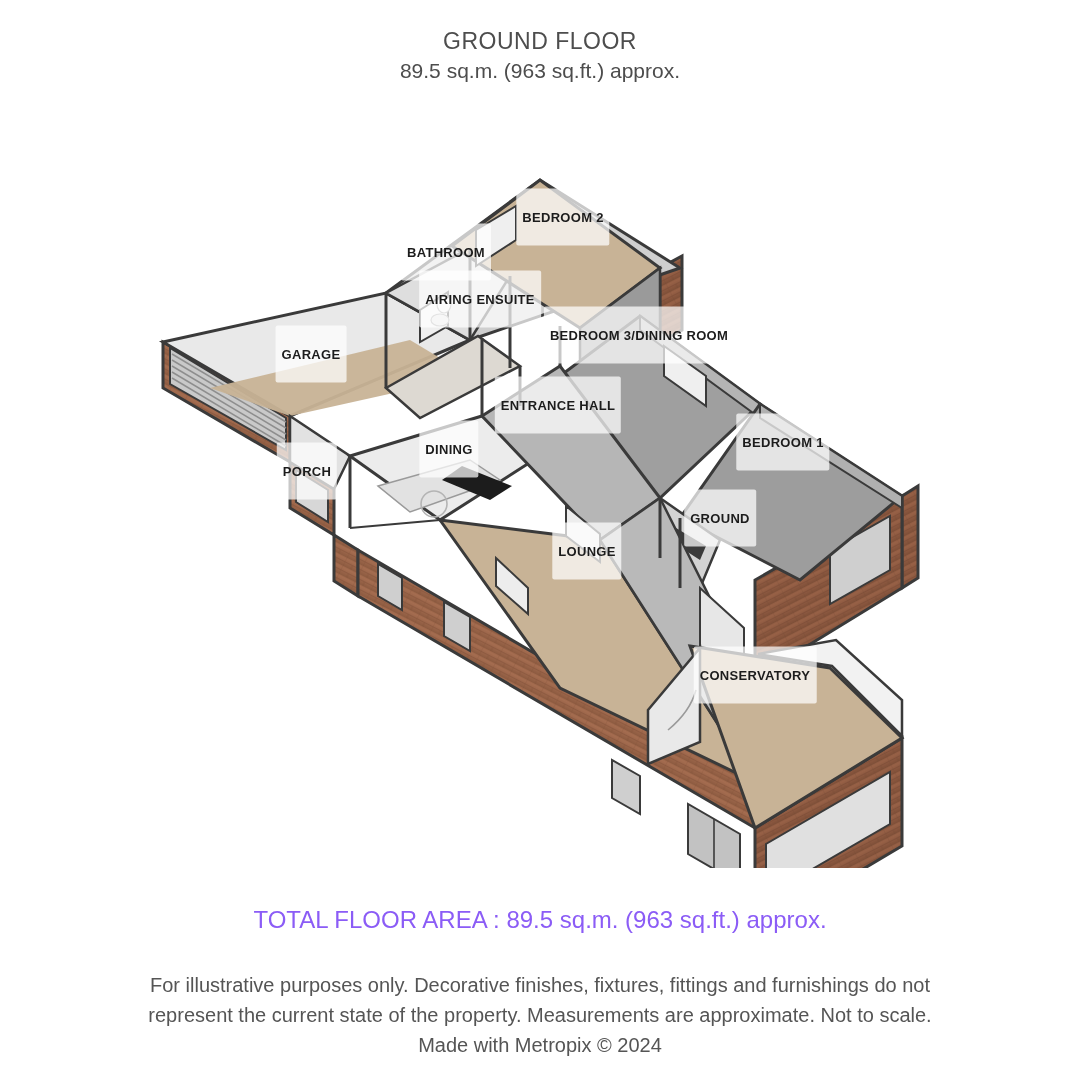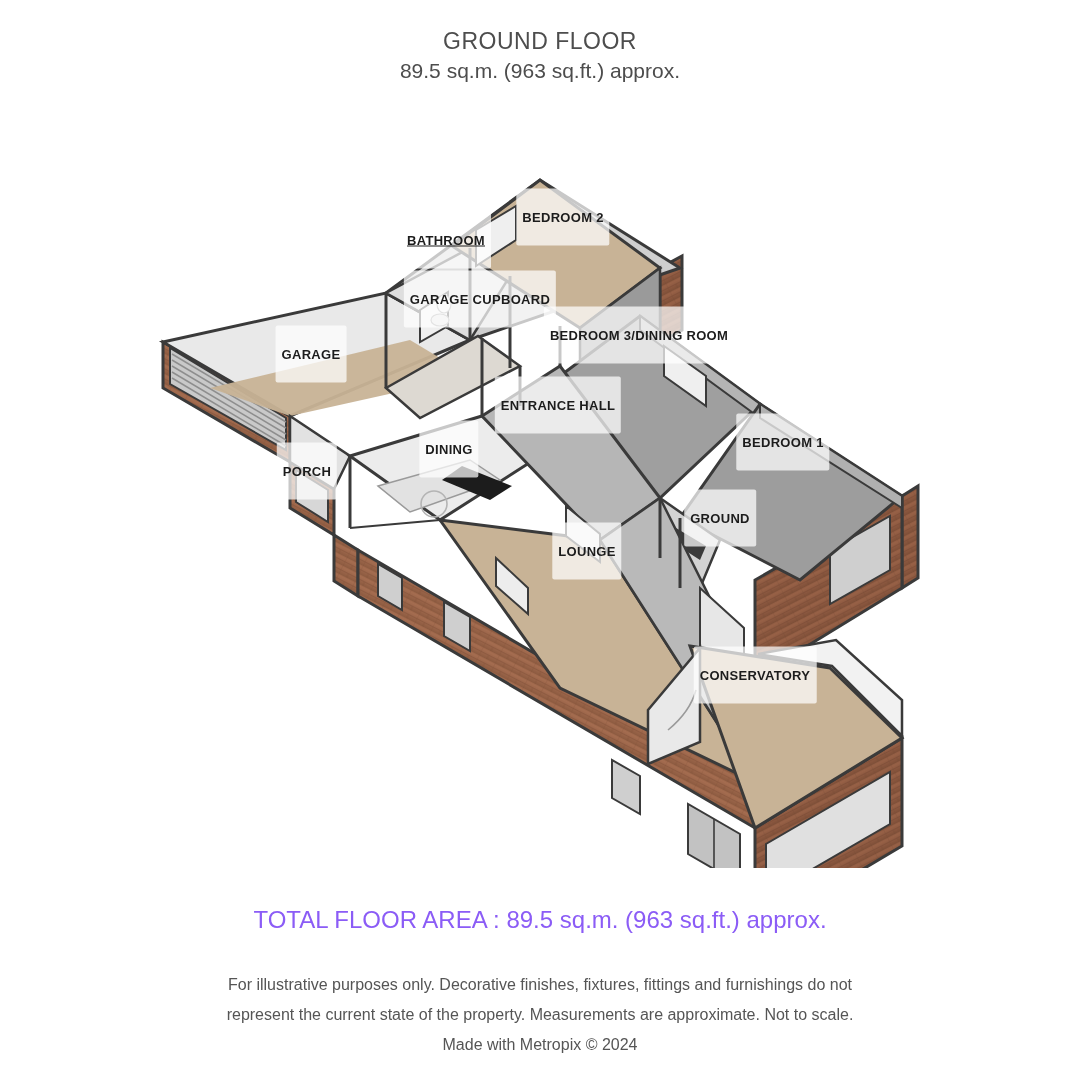--- a/index.html
+++ b/index.html
@@ -76,21 +76,21 @@
     text-align: center;
     font-size: 24px;
     color: #8b5cf6;
   }
   .disclaimer {
     position: absolute;
     top: 970px;
     left: 0;
     width: 1080px;
     text-align: center;
-    font-size: 16px;
+    font-size: 20px;
     line-height: 30px;
     color: #555555;
   }
   .disclaimer .line {
     display: block;
   }
 </style>
 </head>
 <body>
 
@@ -222,23 +222,23 @@
         <polygon points="566,418 600,446 600,474 566,448" fill="#ededed" stroke="#3a3a3a" stroke-width="2"></polygon>
         <polygon points="420,222 448,204 448,238 420,254" fill="#efefef" stroke="#3a3a3a" stroke-width="2"></polygon>
         <polygon points="476,142 516,118 516,152 476,178" fill="#efefef" stroke="#3a3a3a" stroke-width="2"></polygon>
         <ellipse cx="440" cy="232" rx="9" ry="6" fill="#e3e3e3" stroke="#9a9a9a" stroke-width="1.2"></ellipse>
         <ellipse cx="444" cy="216" rx="7" ry="9" fill="#f2f2f2" stroke="#9a9a9a" stroke-width="1.2"></ellipse>
       </g>
     </svg>
 
     <div class="room-label" style="left:311px; top:266px;">GARAGE</div>
     <div class="room-label" style="left:307px; top:383px;">PORCH</div>
-    <div class="room-label" style="left:446px; top:152px;text-decoration:underline;">BATHROOM</div>
+    <div class="room-label" style="left:446px; top:164px;">BATHROOM</div>
     <div class="room-label" style="left:563px; top:129px;">BEDROOM 2</div>
-    <div class="room-label" style="left:480px; top:211px;">GARAGE CUPBOARD</div>
+    <div class="room-label" style="left:480px; top:211px;">AIRING ENSUITE</div>
     <div class="room-label" style="left:639px; top:247px;">BEDROOM 3/DINING ROOM</div>
     <div class="room-label" style="left:558px; top:317px;">ENTRANCE HALL</div>
     <div class="room-label" style="left:449px; top:361px;">DINING</div>
     <div class="room-label" style="left:783px; top:354px;">BEDROOM 1</div>
     <div class="room-label" style="left:720px; top:430px;">GROUND</div>
     <div class="room-label" style="left:587px; top:463px;">LOUNGE</div>
     <div class="room-label" style="left:755px; top:587px;">CONSERVATORY</div>
   </div>
 
   <div class="total-area">TOTAL FLOOR AREA : 89.5 sq.m. (963 sq.ft.) approx.</div>

